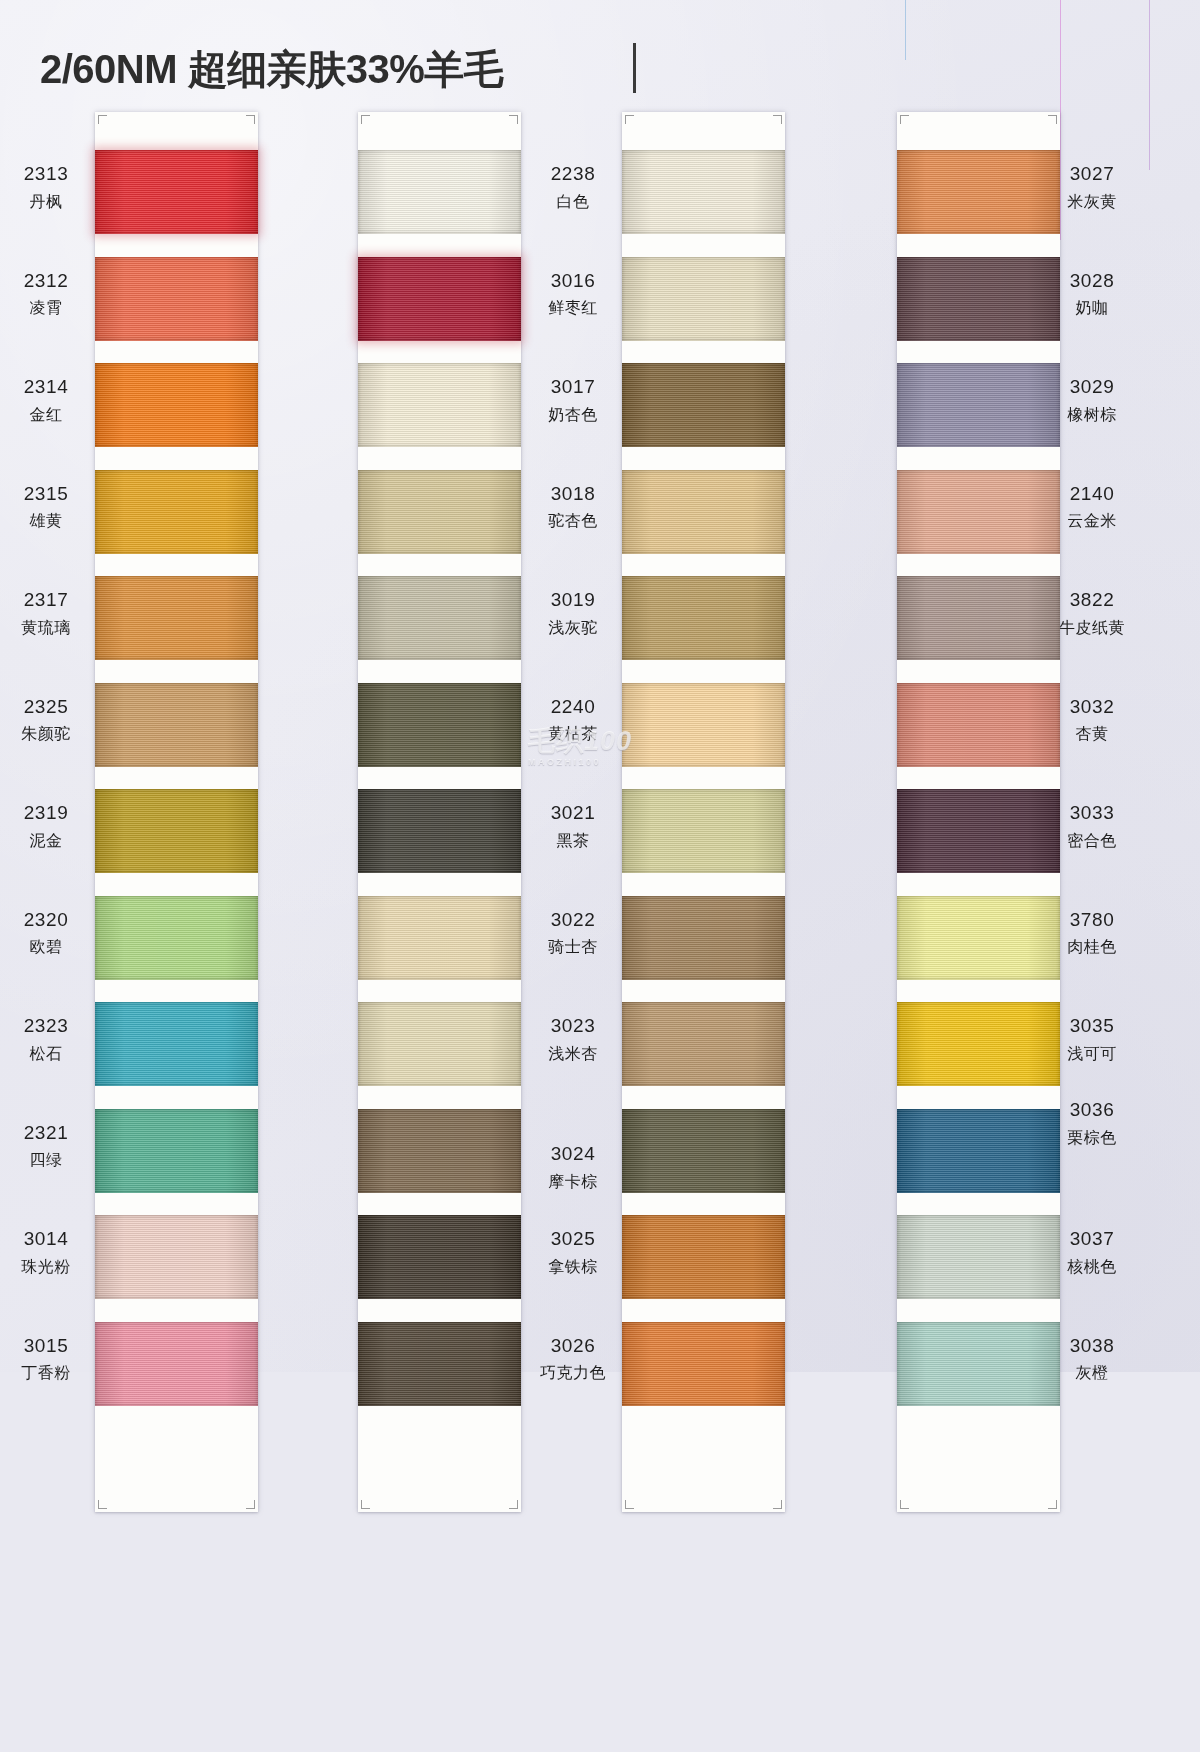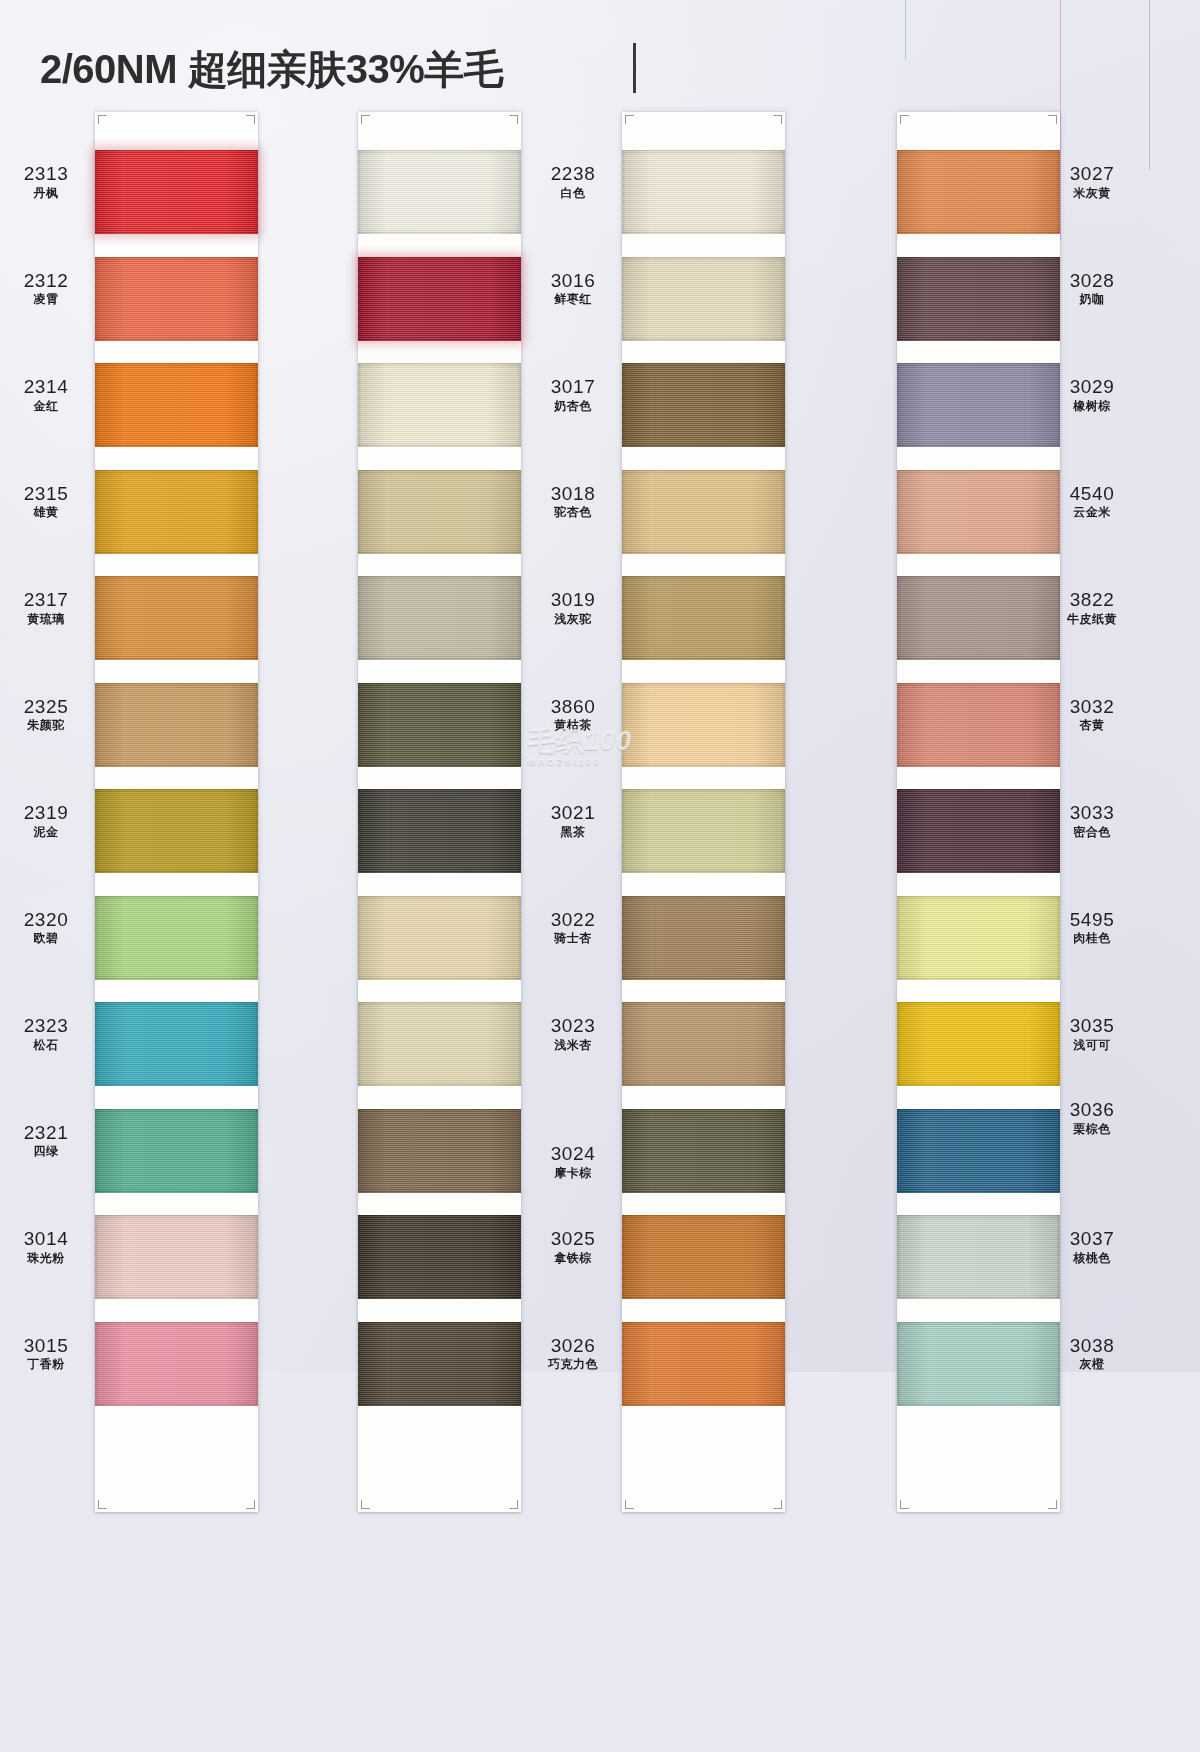--- a/index.html
+++ b/index.html
@@ -95,21 +95,21 @@
 
   
   .label {
     position: absolute; width: 92px; text-align: center;
     color: #1f1f1f; line-height: 1.08;
   }
   .col-0 .label { left: 0px; }
   .col-1 .label { left: 265px; }
   .col-2 .label { left: 524px; }
   .label .code { font-size: 19px; letter-spacing: .6px; font-weight: 500; }
-  .label .name { font-size: 12px; font-weight: 700; letter-spacing: .5px; margin-top: 2px; }
+  .label .name { font-size: 16px; font-weight: 400; letter-spacing: .5px; margin-top: 8px; }
 
   
   #watermark {
     position: absolute; left: 528px; top: 723px;
     font-size: 27px; font-weight: bold; color: rgba(255,255,255,.62);
     text-shadow: 0 1px 1px rgba(160,160,175,.55);
     letter-spacing: 1px; pointer-events: none; white-space: nowrap;
   }
   #watermark .wm-num { font-style: italic; }
   #watermark .wm-sub {
@@ -234,21 +234,21 @@
         </div>
         <div class="label" style="top: 375.5px;">
           <div class="code">3018</div>
           <div class="name">驼杏色</div>
         </div>
         <div class="label" style="top: 482px;">
           <div class="code">3019</div>
           <div class="name">浅灰驼</div>
         </div>
         <div class="label" style="top: 588.5px;">
-          <div class="code">3860</div>
+          <div class="code">2240</div>
           <div class="name">黄枯茶</div>
         </div>
         <div class="label" style="top: 695px;">
           <div class="code">3021</div>
           <div class="name">黑茶</div>
         </div>
         <div class="label" style="top: 801.5px;">
           <div class="code">3022</div>
           <div class="name">骑士杏</div>
         </div>
@@ -294,37 +294,37 @@
         </div>
         <div class="label" style="top: 162.5px;">
           <div class="code">3028</div>
           <div class="name">奶咖</div>
         </div>
         <div class="label" style="top: 269px;">
           <div class="code">3029</div>
           <div class="name">橡树棕</div>
         </div>
         <div class="label" style="top: 375.5px;">
-          <div class="code">4540</div>
+          <div class="code">2140</div>
           <div class="name">云金米</div>
         </div>
         <div class="label" style="top: 482px;">
           <div class="code">3822</div>
           <div class="name">牛皮纸黄</div>
         </div>
         <div class="label" style="top: 588.5px;">
           <div class="code">3032</div>
           <div class="name">杏黄</div>
         </div>
         <div class="label" style="top: 695px;">
           <div class="code">3033</div>
           <div class="name">密合色</div>
         </div>
         <div class="label" style="top: 801.5px;">
-          <div class="code">5495</div>
+          <div class="code">3780</div>
           <div class="name">肉桂色</div>
         </div>
         <div class="label" style="top: 908px;">
           <div class="code">3035</div>
           <div class="name">浅可可</div>
         </div>
         <div class="label" style="top: 992px;">
           <div class="code">3036</div>
           <div class="name">栗棕色</div>
         </div>

